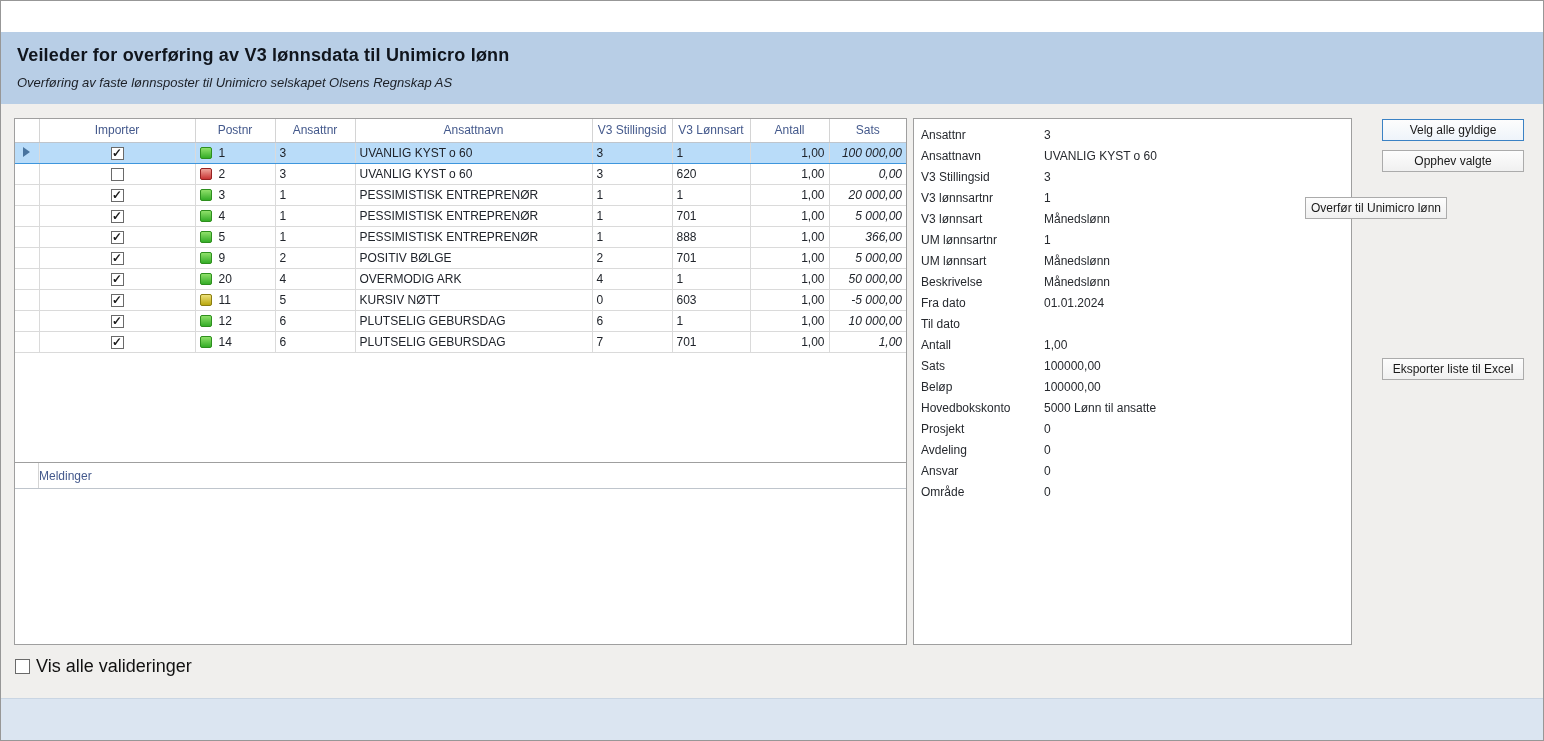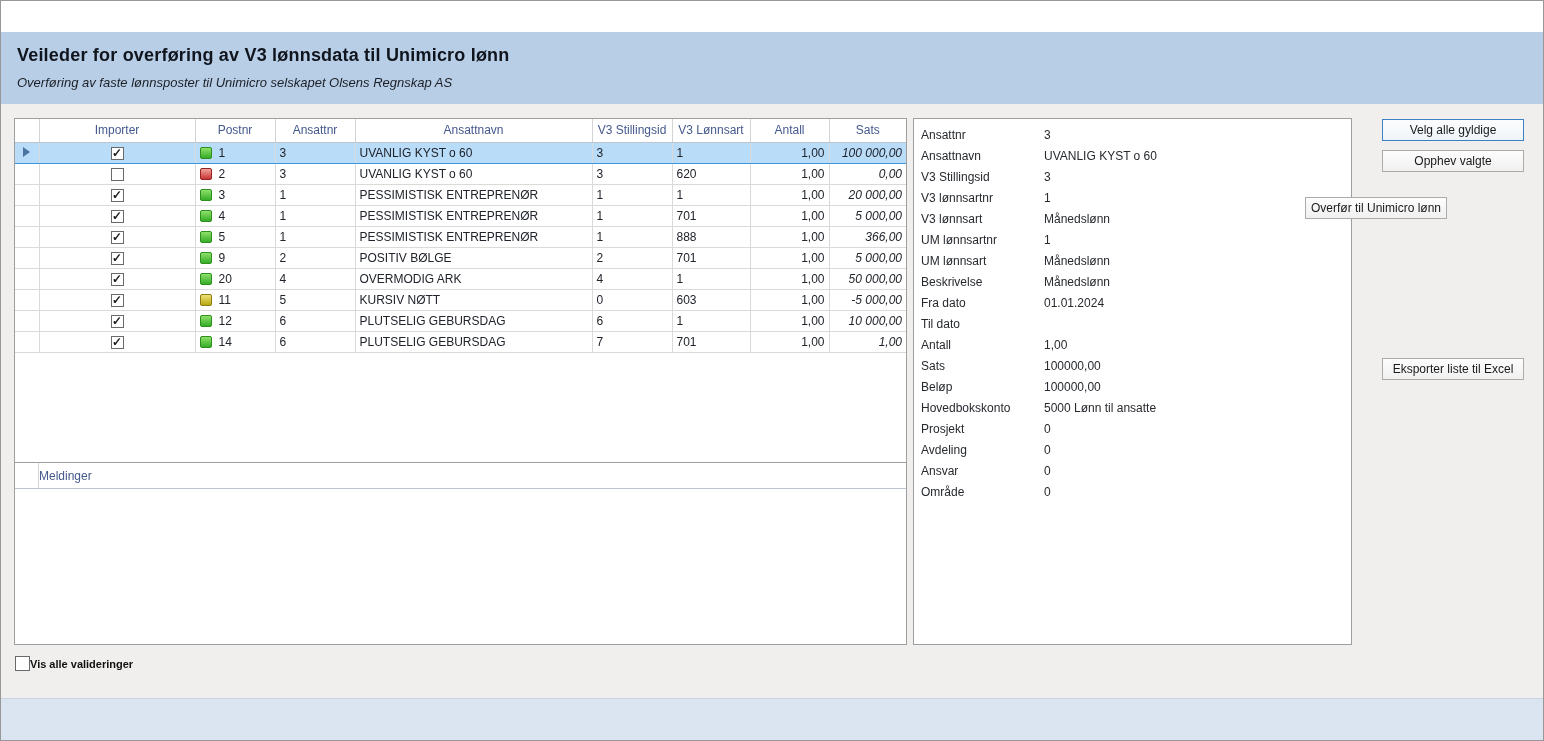--- a/index.html
+++ b/index.html
@@ -51,21 +51,21 @@
   .btn { position:absolute; height:22px; background:linear-gradient(#fdfdfd,#f0f0f0); border:1px solid #ababab;
          font-family:Liberation Sans, sans-serif; font-size:12px; color:#1a1a1a; text-align:center; line-height:20px; cursor:default; }
   .btn.focused { border:1px solid #3b82c4; background:linear-gradient(#fdfdfd,#eef4fa); }
   .b-selectall { left:1381px; top:118px; width:142px; }
   .b-deselect  { left:1381px; top:149px; width:142px; }
   .b-transfer  { left:1304px; top:196px; width:142px; }
   .b-export    { left:1381px; top:357px; width:142px; }
 
   .validations { position:absolute; left:14px; top:655px; display:flex; align-items:center; }
   .cb-empty { display:inline-block; width:15px; height:15px; background:#fff; border:1px solid #6a6a6a; }
-  .validations span.lbl { margin-left:0; color:#111; font-size:11px;font-weight:bold; }
+  .validations span.lbl { margin-left:6px; color:#111; font-size:18px; }
 
   .footer { position:absolute; left:0; top:697px; width:100%; height:44px; background:#dbe5f1; border-top:1px solid #c9d5e3; }
 </style>
 </head>
 <body>
 
 <div class="window">
   <div class="titlebar"></div>
 
   <div class="headerband">

